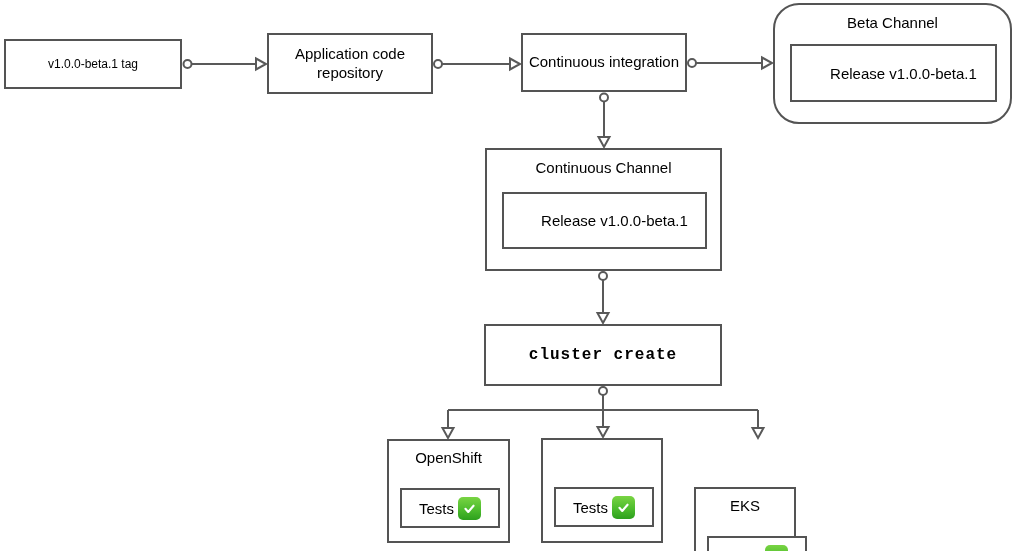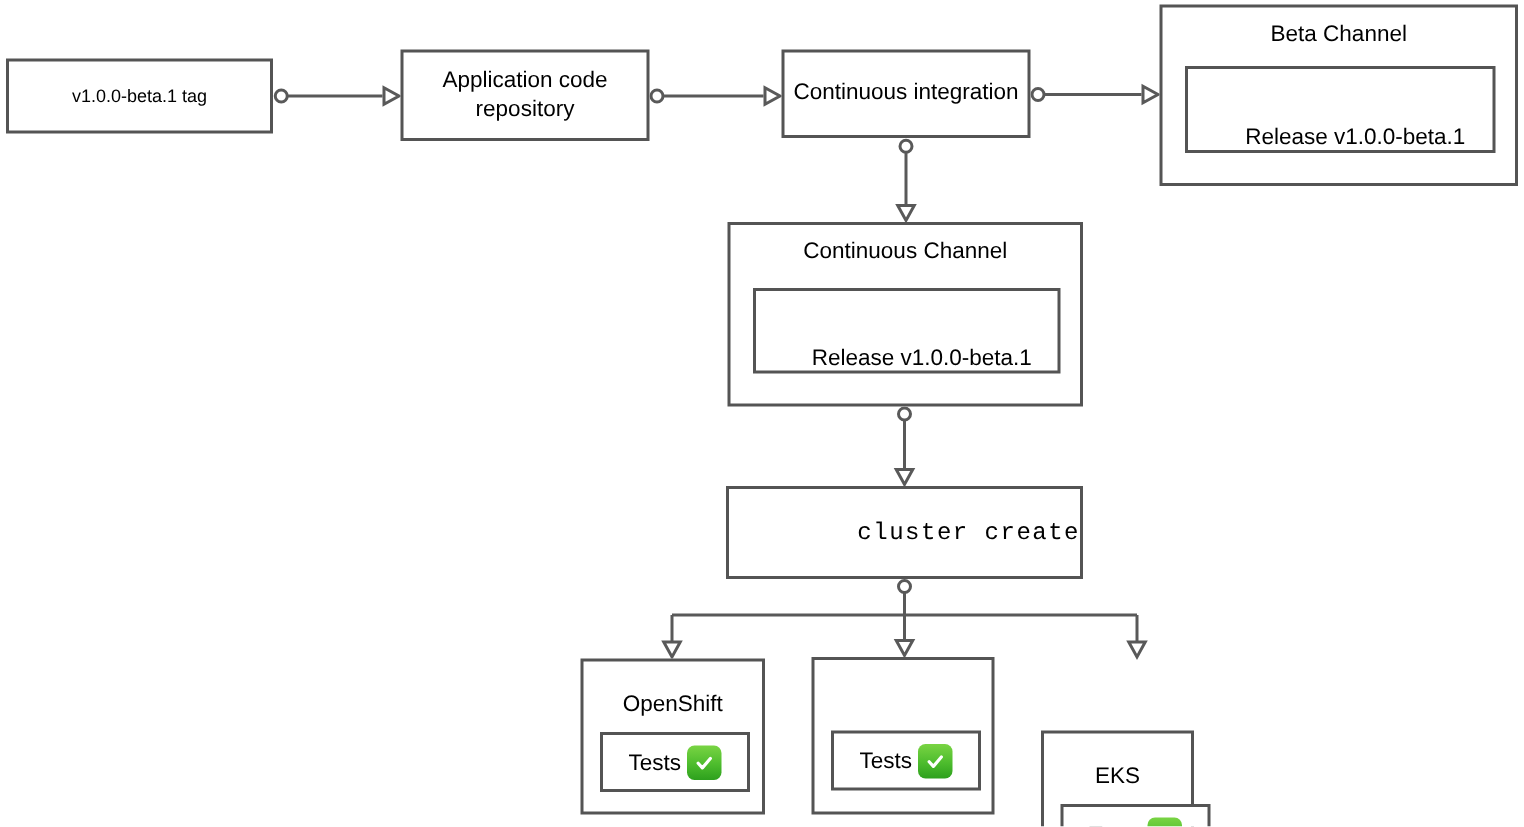--- a/index.html
+++ b/index.html
@@ -31,43 +31,43 @@
   .container-title{
     font-size:15px;
     padding-top:9px;
     display:block;
   }
   .inner-node{
     position:absolute;
     border:2px solid #545454;
     background:#ffffff;
     box-sizing:border-box;
-    display:flex;align-items:flex-end;justify-content:center;
+    display:flex;align-items:center;justify-content:center;
     font-size:15px;
     padding-left:20px;
   }
   
   .n-tag{left:4px;top:39px;width:178px;height:50px;font-size:12px;}
   .n-repo{left:267px;top:33px;width:166px;height:61px;}
   .n-ci{left:521px;top:33px;width:166px;height:59px;}
   
-  .n-beta{left:773px;top:3px;width:239px;height:121px;}
+  .n-beta{left:773px;top:3px;width:239px;height:121px;border-radius:26px;}
   .n-beta .inner-node{left:15px;top:39px;width:207px;height:58px;}
   
   .n-temp{left:485px;top:148px;width:237px;height:123px;}
   .n-temp .inner-node{left:15px;top:42px;width:205px;height:57px;}
   
   .n-cluster{left:484px;top:324px;width:238px;height:62px;
     font-family:"Liberation Mono","DejaVu Sans Mono",monospace;
-    font-weight:normal;font-size:16px;letter-spacing:1px;justify-content:flex-end;}
+    font-weight:bold;font-size:16px;letter-spacing:1px;}
   
   .n-openshift{left:387px;top:439px;width:123px;height:104px;}
   .n-kurl{left:541px;top:438px;width:122px;height:105px;}
   .n-eks{left:694px;top:439px;width:102px;height:104px;margin-top:48px;}
-  .platform .container-title{padding-top:20px;}
+  .platform .container-title{padding-top:8px;}
   .tests-box{
     position:absolute;
     left:11px;top:47px;width:100px;height:40px;
     border:2px solid #545454;background:#fff;
     box-sizing:border-box;
     display:flex;align-items:center;justify-content:center;
     gap:4px;font-size:15px;
   }
   .check-icon{
     width:23px;height:23px;flex:0 0 auto;

